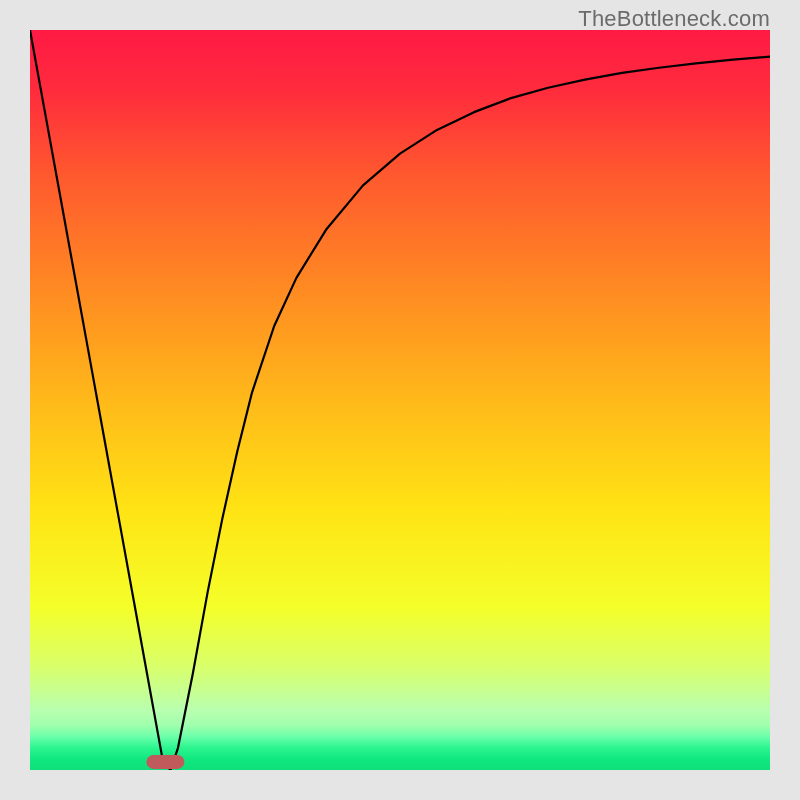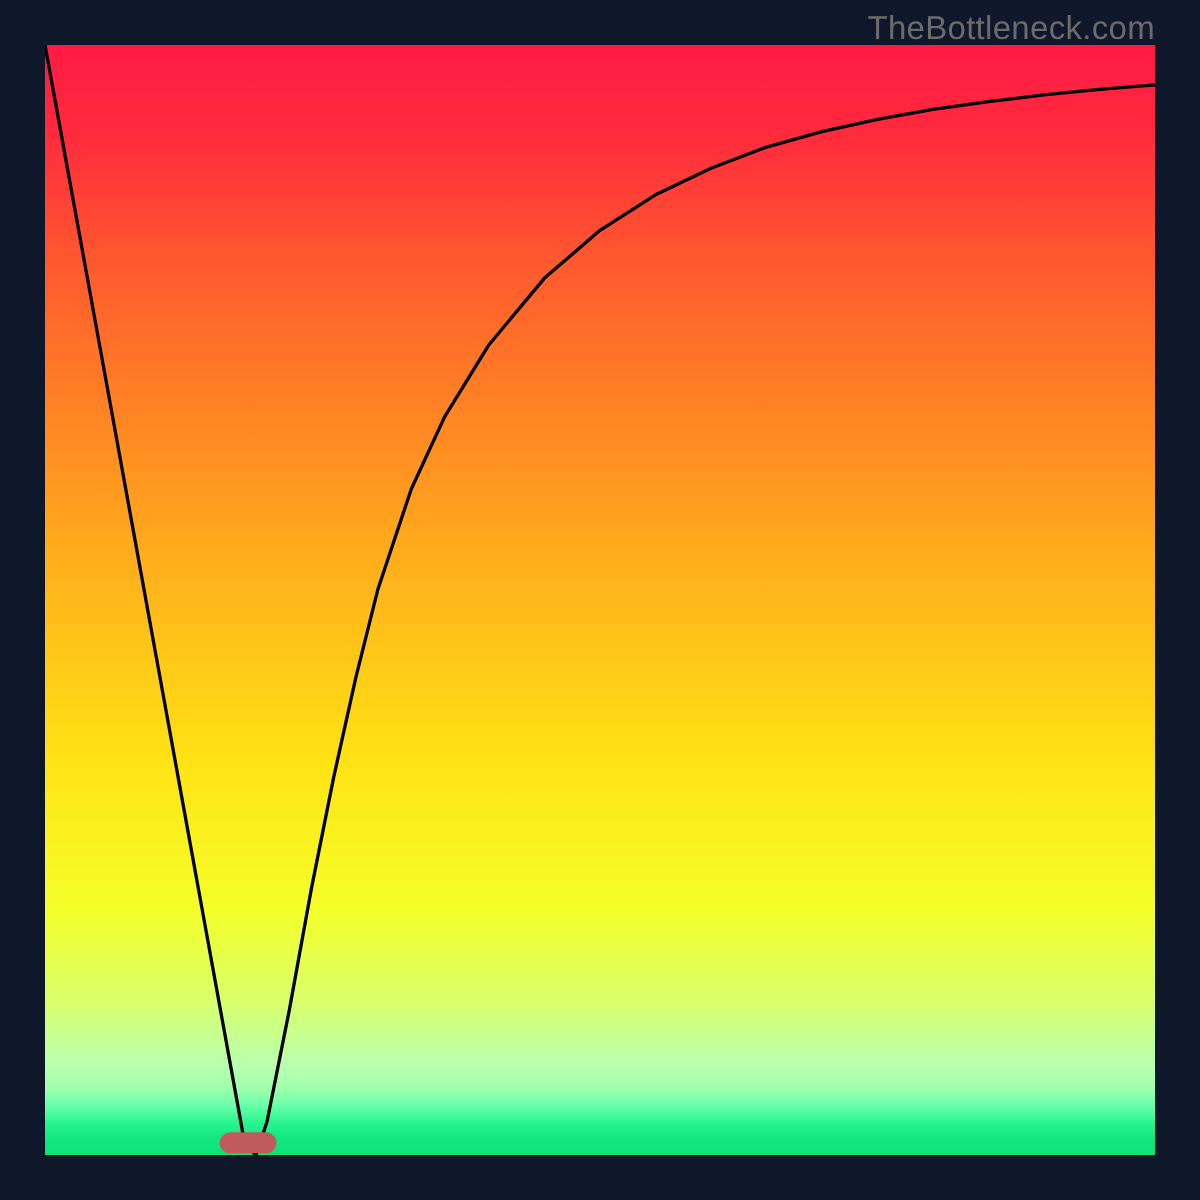--- a/index.html
+++ b/index.html
@@ -10,21 +10,21 @@
     background: #000;
     overflow: hidden;
     font-family: Arial, Helvetica, sans-serif;
   }
   .frame {
     position: absolute;
     left: 0;
     top: 0;
     width: 800px;
     height: 800px;
-    background: #0f172a;
+    background: #e5e5e5;
   }
   .plot-area {
     position: absolute;
     left: 30px;
     top: 30px;
     width: 740px;
     height: 740px;
     overflow: hidden;
   }
   .watermark {

